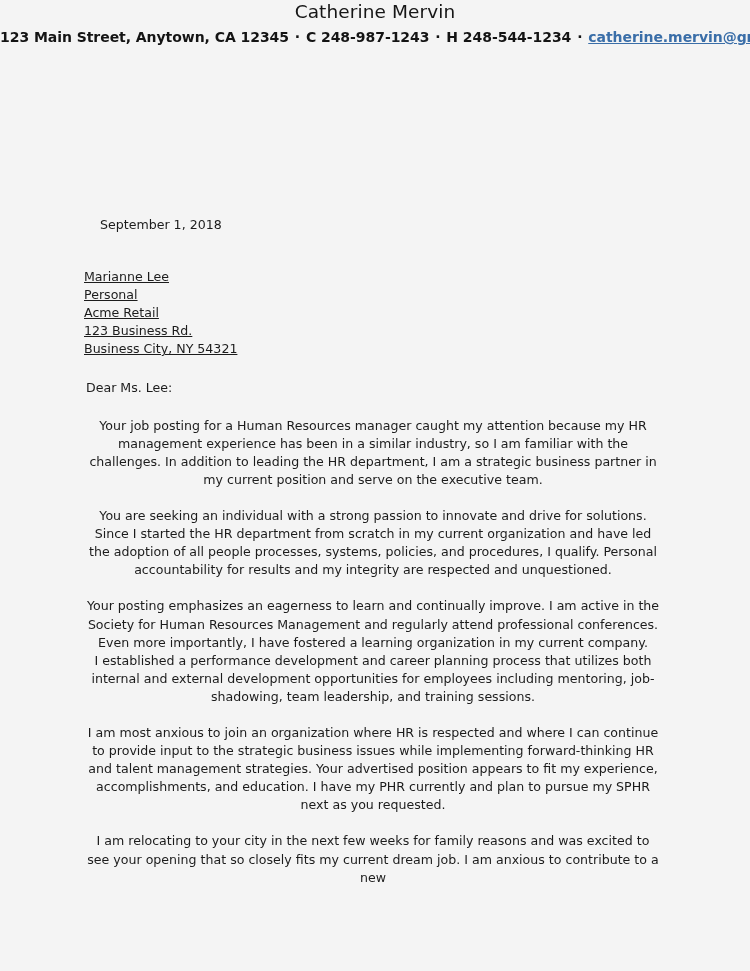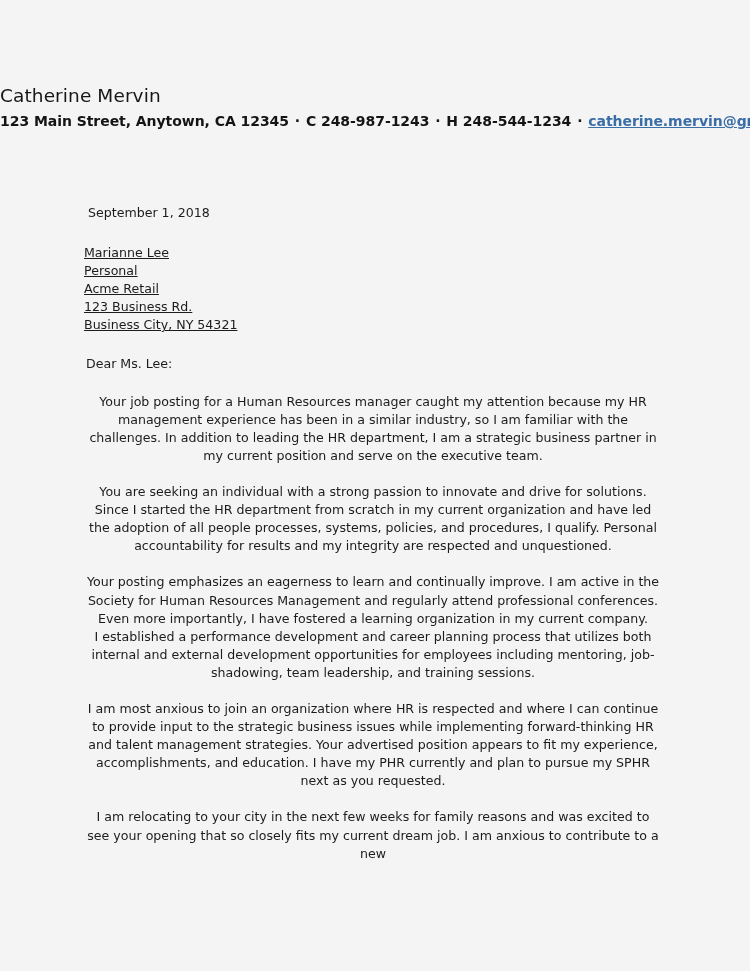--- a/index.html
+++ b/index.html
@@ -19,21 +19,21 @@
     position: relative;
     width: 750px;
     height: 971px;
     background: #f4f4f4;
     box-sizing: border-box;
     overflow: hidden;
   }
 
   
   .letterhead {
-    padding-top: 84px;
+    text-align: center;
   }
 
   .sender-name {
     font-size: 18.5px;
     font-weight: 400;
     letter-spacing: 0.1px;
     color: #161616;
     line-height: 24px;
     margin: 0;
   }
@@ -64,21 +64,21 @@
     position: absolute;
     left: 84px;
     top: 200px;
     width: 578px;
     font-size: 12.6px;
     line-height: 18.1px;
     color: #1c1c1c;
   }
 
   .date-line {
-    margin: 4px;
+    margin: 16px;
   }
 
   .recipient-block {
     margin: 0;
     padding-top: 18px;
   }
 
   .recipient-block .addr-line {
     display: block;
     text-decoration: underline;

